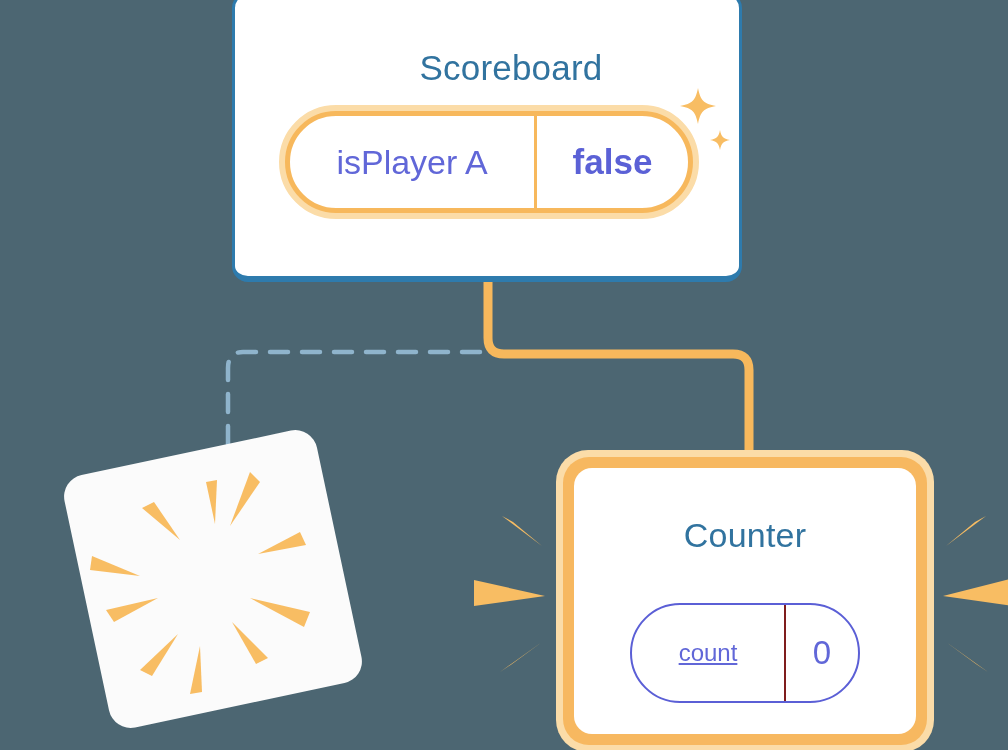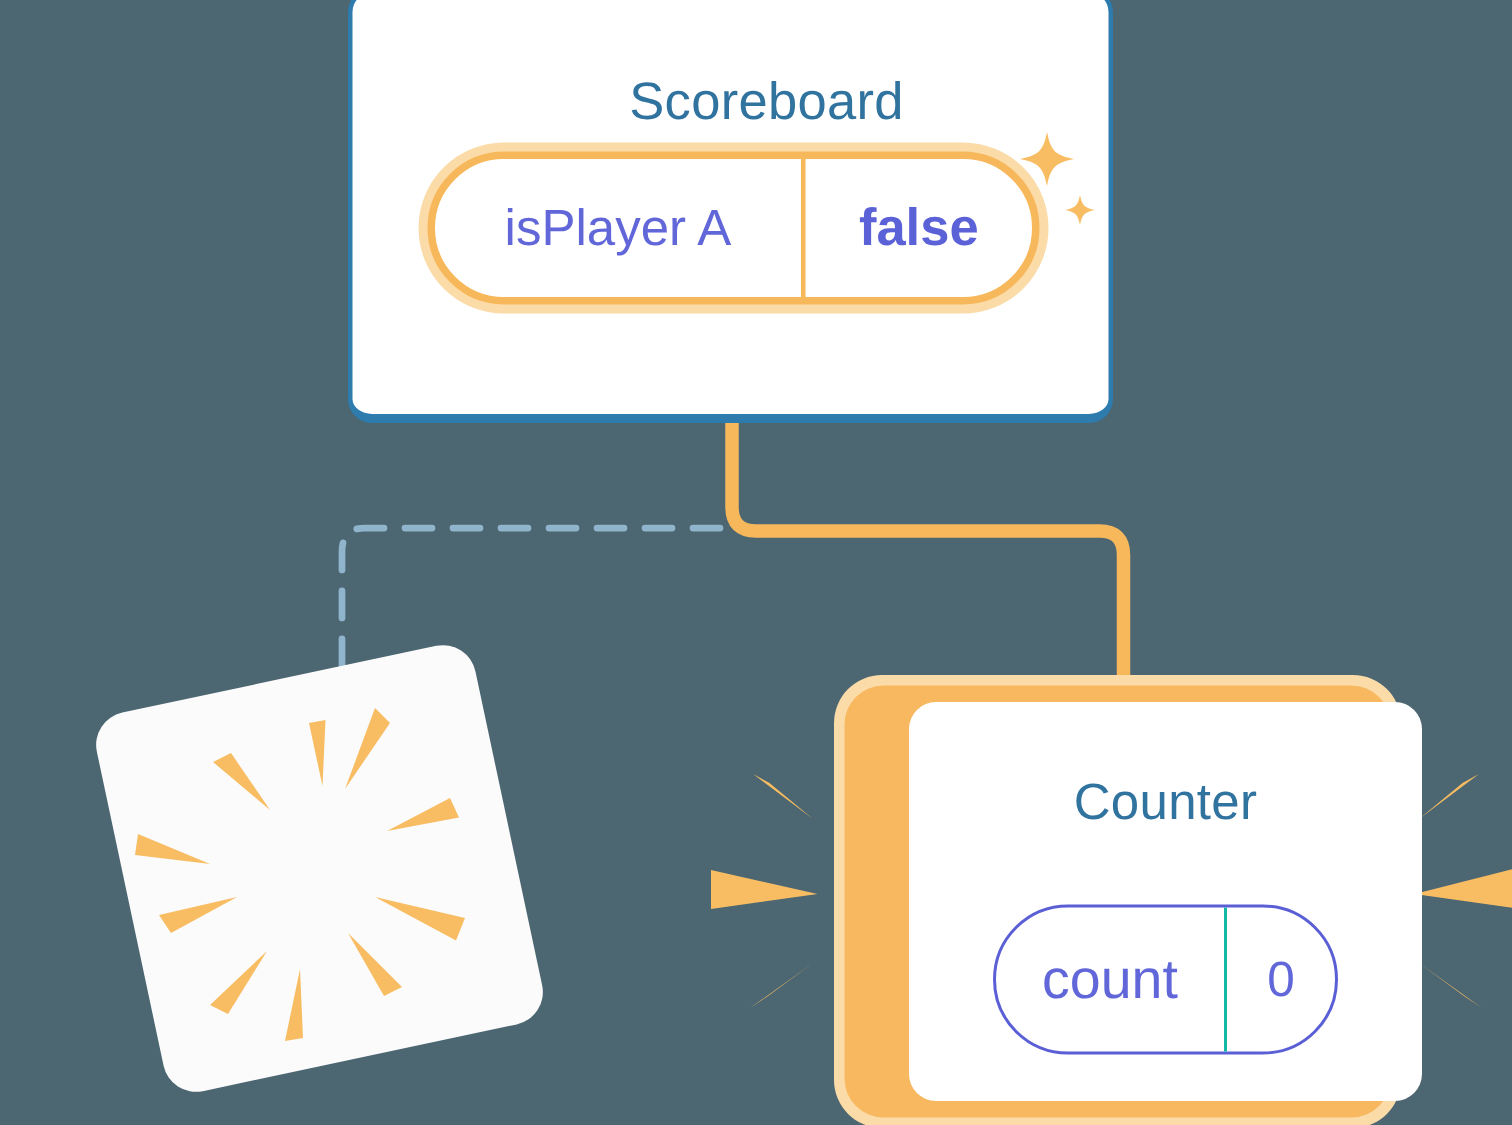--- a/index.html
+++ b/index.html
@@ -54,21 +54,21 @@
   }
   #scoreboard-title {
     margin-top: 53px;
     padding-left: 48px;
   }
 
   
   #scoreboard-pill-wrap {
     position: absolute;
     left: 44px;
-    top: 100px;
+    top: 110px;
     width: 420px;
     height: 114px;
   }
   #scoreboard-pill-halo {
     position: absolute;
     left: 0; top: 0;
     width: 420px;
     height: 114px;
     border: 7px solid #fbdca8;
     border-radius: 57px;
@@ -165,21 +165,20 @@
     background: #f7b860;
     border-radius: 26px;
   }
   #counter-inner {
     position: absolute;
     left: 18px; top: 18px;
     width: 342px;
     height: 266px;
     background: #ffffff;
     border-radius: 18px;
-    margin-left: 32px;
   }
   #counter-title {
     margin-top: 48px;
     font-size: 34px;
   }
   #counter-pill {
     position: absolute;
     left: 56px;
     top: 135px;
     width: 230px;
@@ -188,23 +187,24 @@
     border-radius: 50px;
     box-sizing: border-box;
     display: flex;
     align-items: stretch;
   }
   #counter-pill-key {
     flex: 0 0 152px;
     display: flex;
     align-items: center;
     justify-content: center;
-    font-size: 37px;
+    font-size: 24px;
     color: #6167d8;
-    border-right: 2px solid #14b8a6;
+    border-right: 2px solid #7f1d1d;
+    text-decoration: underline;
   }
   #counter-pill-value {
     flex: 1 1 auto;
     display: flex;
     align-items: center;
     justify-content: center;
     font-size: 33px;
     color: #6167d8;
   }
 

